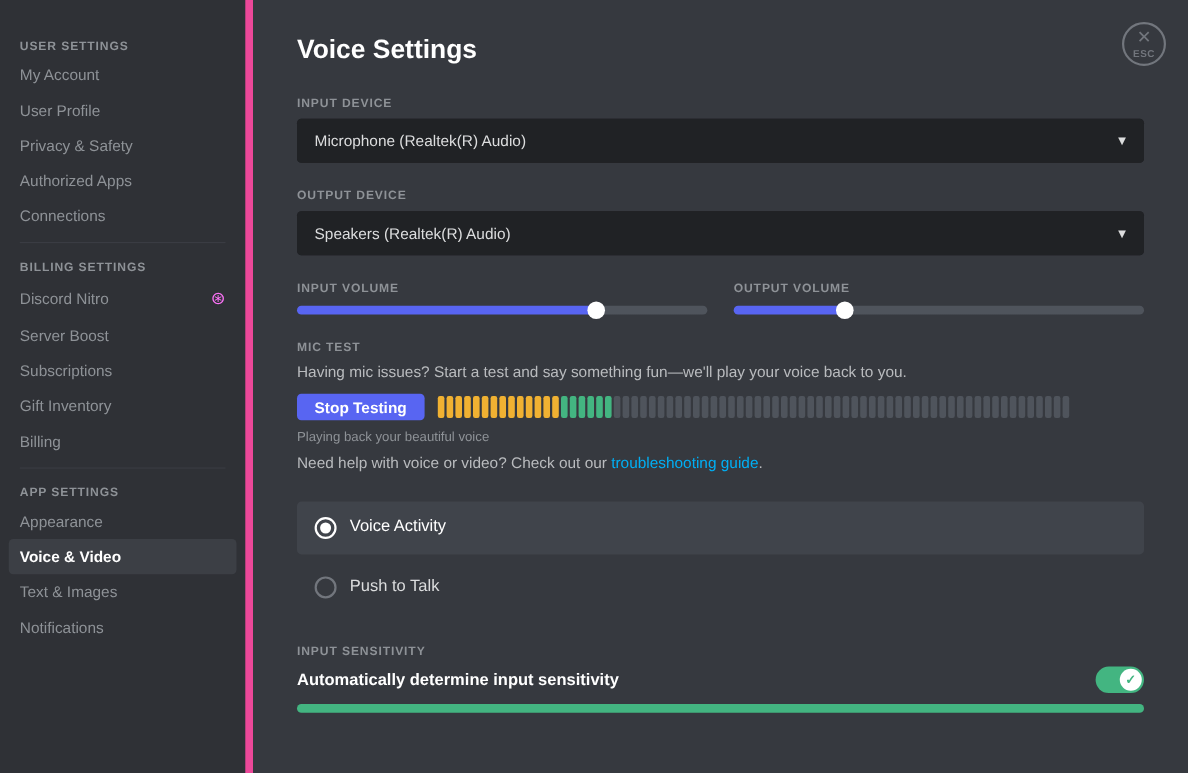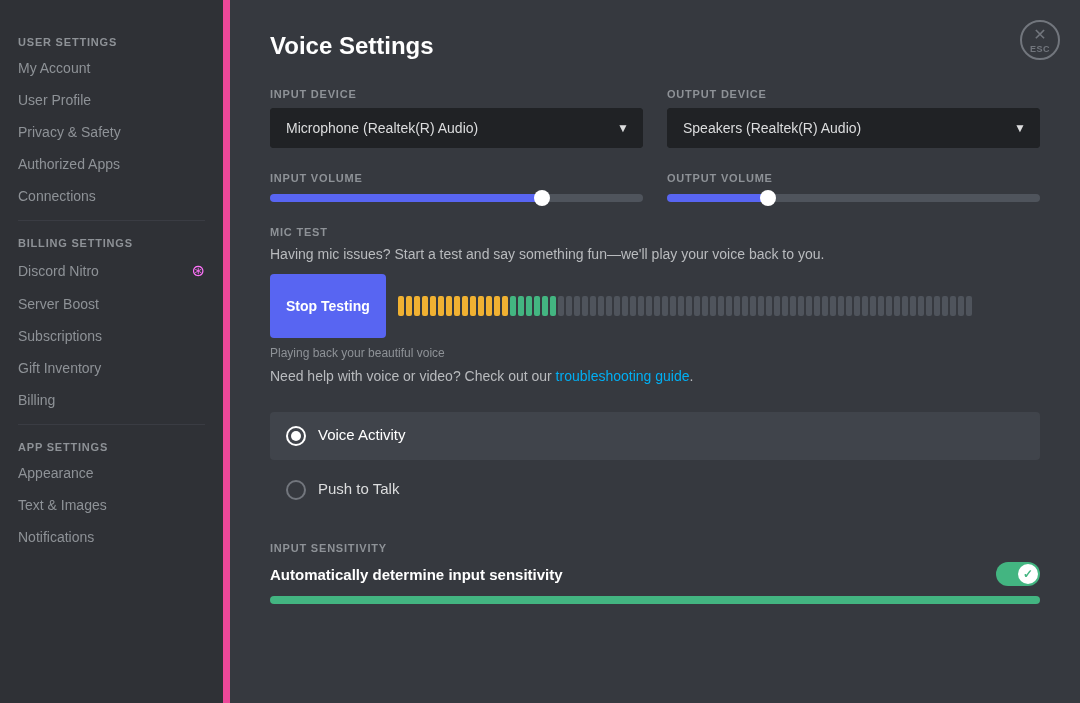--- a/index.html
+++ b/index.html
@@ -107,20 +107,21 @@
       text-transform: uppercase;
       letter-spacing: 0.8px;
       margin-bottom: 8px;
     }
 
     
     .device-row {
       display: flex;
       gap: 24px;
       margin-bottom: 24px;
+      flex-direction: column;
     }
     .device-group {
       flex: 1;
     }
     .select-wrapper {
       position: relative;
       background: #202225;
       border-radius: 4px;
     }
     .select-wrapper select {
@@ -196,21 +197,21 @@
       display: flex;
       align-items: center;
       gap: 12px;
       margin-bottom: 8px;
     }
     .stop-testing-btn {
       background: #5865f2;
       color: #ffffff;
       border: none;
       border-radius: 4px;
-      padding: 24px 16px;
+      padding: 4px 16px;
       font-size: 14px;
       font-weight: 600;
       cursor: pointer;
       white-space: nowrap;
     }
     .mic-meter {
       flex: 1;
       height: 24px;
       display: flex;
       align-items: center;
@@ -375,20 +376,23 @@
   <div class="sidebar-item">
     <span>Billing</span>
   </div>
 
   <hr class="sidebar-divider">
 
   <div class="sidebar-section-label">App Settings</div>
 
   <div class="sidebar-item">
     <span>Appearance</span>
+  </div>
+  <div class="sidebar-item active">
+    <span>Voice &amp; Video</span>
   </div>
   <div class="sidebar-item">
     <span>Text &amp; Images</span>
   </div>
   <div class="sidebar-item">
     <span>Notifications</span>
   </div>
 
 </div>
 

